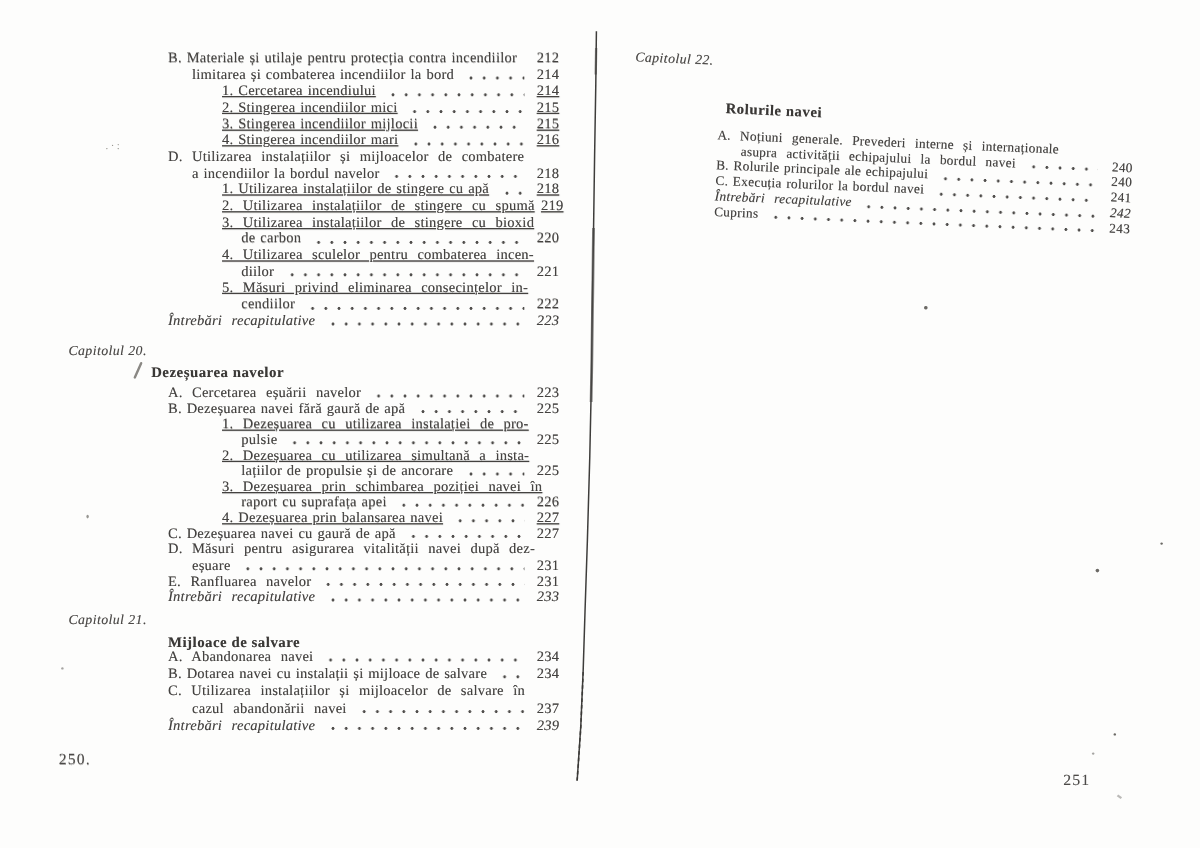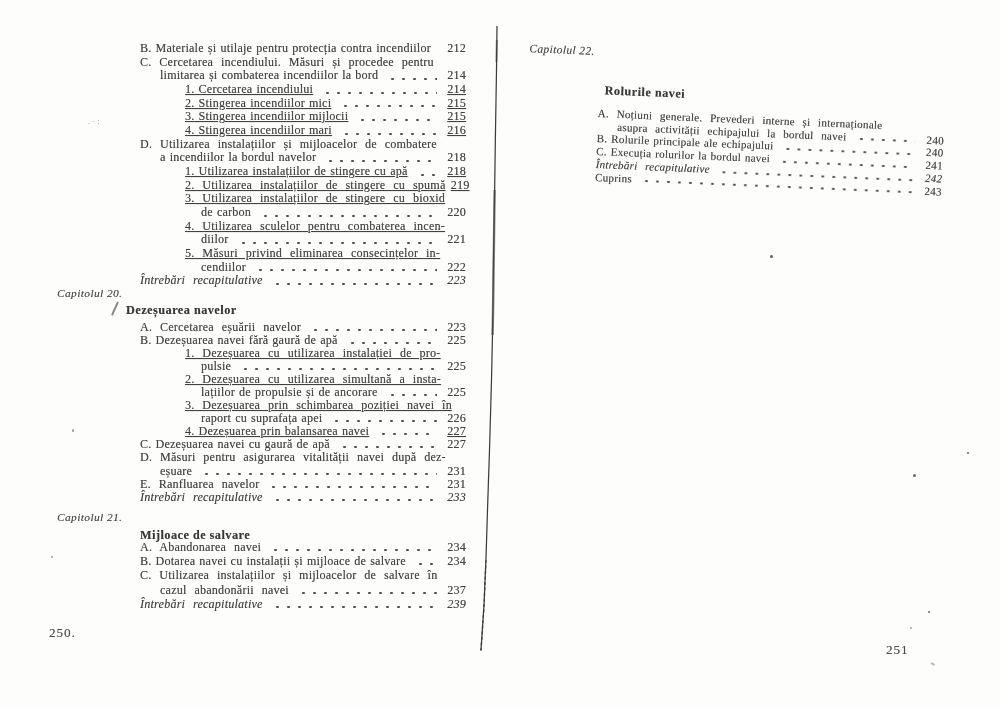--- a/index.html
+++ b/index.html
@@ -85,23 +85,20 @@
     <polyline points="486,560 484,606 482,636 480.8,652" fill="none" stroke="#3a3836" stroke-width="1.4" opacity="0.8" stroke-dasharray="3 2.5"></polyline>
     <polyline points="496.8,40 496.4,62" fill="none" stroke="#3a3836" stroke-width="2" opacity="0.5"></polyline>
   </svg>
 
   <div class="toc-rows lh136" style="left:140px;top:42px;width:326px;">
       <div class="row i0">
         <span class="t">B. Materiale și utilaje pentru protecția contra incendiilor</span>
         <span class="spacer"></span>
         <span class="pg">212</span>
       </div>
-      <div class="row i0 sp">
-        <span class="t">C. Cercetarea incendiului. Măsuri și procedee pentru</span>
-      </div>
       <div class="row i1">
         <span class="t">limitarea și combaterea incendiilor la bord</span>
         <span class="leader"></span>
         <span class="pg">214</span>
       </div>
       <div class="row i2">
         <span class="t">1. Cercetarea incendiului</span>
         <span class="leader"></span>
         <span class="pg">214</span>
       </div>

